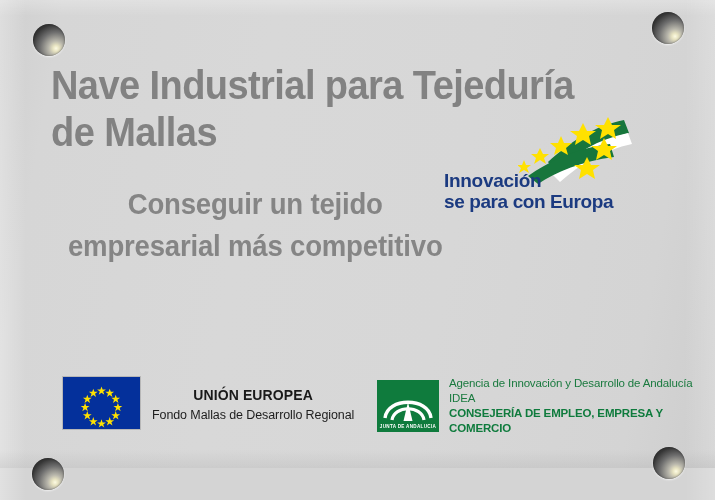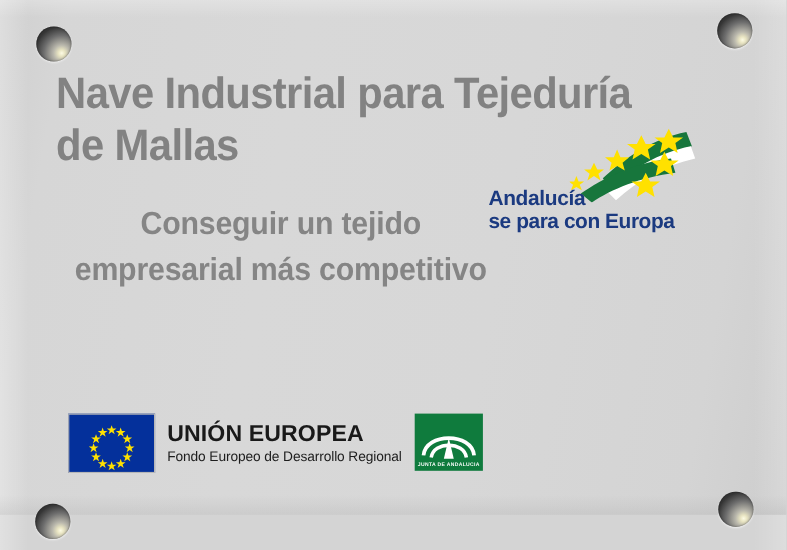--- a/index.html
+++ b/index.html
@@ -160,26 +160,27 @@
     height: 52px;
     background: #04309b;
     border: 1px solid #b7b7b7;
     position: relative;
     flex: none;
   }
   #eu-text {
     margin-left: 11px;
   }
   #eu-title {
-    font-size: 21px;
+    font-size: 14px;
     font-weight: bold;
     color: #191919;
     letter-spacing: 0.1px;
     line-height: 24px;
     font-family: "Liberation Sans", sans-serif;
+    text-align: center;
   }
   #eu-subtitle {
     font-size: 12.5px;
     color: #1d1d1d;
     line-height: 16px;
     letter-spacing: -0.1px;
     font-family: "Liberation Sans", sans-serif;
   }
 
   #junta-logo {
@@ -267,21 +268,21 @@
           <polygon points="22,36 25,42 31,42 26,46 28,52 22,48 16,52 18,46 13,42 19,42"></polygon>
           <polygon points="43,24 46,31 54,31 48,36 50,43 43,39 36,43 38,36 32,31 40,31"></polygon>
           <polygon points="65,11 69,19 78,19 71,24 73,33 65,28 57,33 59,24 52,19 61,19"></polygon>
           <polygon points="90,5 94,13 103,13 96,18 98,27 90,22 82,27 84,18 77,13 86,13"></polygon>
           <polygon points="86,26 90,34 99,34 92,39 94,48 86,43 78,48 80,39 73,34 82,34"></polygon>
           <polygon points="69,45 73,53 82,53 75,58 77,67 69,62 61,67 63,58 56,53 65,53"></polygon>
         </g>
       </svg>
     </div>
     <div id="andalucia-text">
-      <div id="andalucia-line1">Andalucía</div>
+      <div id="andalucia-line1">Innovación</div>
       <div id="andalucia-line2">se para con Europa</div>
     </div>
   </div>
 
   <div id="eu-logo">
     <div id="eu-flag">
       <svg width="77" height="52" viewBox="0 0 77 52" xmlns="http://www.w3.org/2000/svg">
         <g fill="#ffe100">
           <polygon points="38.5,9.5 39.6,12.6 42.9,12.6 40.2,14.6 41.3,17.8 38.5,15.8 35.7,17.8 36.8,14.6 34.1,12.6 37.4,12.6"></polygon>
           <polygon points="46.7,11.7 47.8,14.8 51.1,14.8 48.4,16.8 49.5,20.0 46.7,18.0 43.9,20.0 45.0,16.8 42.3,14.8 45.6,14.8"></polygon>
@@ -293,32 +294,36 @@
           <polygon points="30.3,40.1 31.4,43.2 34.7,43.2 32.0,45.2 33.1,48.4 30.3,46.4 27.5,48.4 28.6,45.2 25.9,43.2 29.2,43.2"></polygon>
           <polygon points="24.3,34.1 25.4,37.2 28.7,37.2 26.0,39.2 27.1,42.4 24.3,40.4 21.5,42.4 22.6,39.2 19.9,37.2 23.2,37.2"></polygon>
           <polygon points="22.1,25.9 23.2,29.0 26.5,29.0 23.8,31.0 24.9,34.2 22.1,32.2 19.3,34.2 20.4,31.0 17.7,29.0 21.0,29.0"></polygon>
           <polygon points="24.3,17.7 25.4,20.8 28.7,20.8 26.0,22.8 27.1,26.0 24.3,24.0 21.5,26.0 22.6,22.8 19.9,20.8 23.2,20.8"></polygon>
           <polygon points="30.3,11.7 31.4,14.8 34.7,14.8 32.0,16.8 33.1,20.0 30.3,18.0 27.5,20.0 28.6,16.8 25.9,14.8 29.2,14.8"></polygon>
         </g>
       </svg>
     </div>
     <div id="eu-text">
       <div id="eu-title">UNIÓN EUROPEA</div>
-      <div id="eu-subtitle">Fondo Europeo de Desarrollo Regional</div>
+      <div id="eu-subtitle">Fondo Mallas de Desarrollo Regional</div>
     </div>
   </div>
 
   <div id="junta-logo">
     <div id="junta-emblem">
       <svg width="62" height="52" viewBox="0 0 62 52" xmlns="http://www.w3.org/2000/svg">
         <g fill="none" stroke="#ffffff" stroke-width="3.4">
           <path d="M8 38 C 10 17, 52 17, 54 38"></path>
         </g>
         <g fill="none" stroke="#ffffff" stroke-width="3.2">
           <path d="M15 40 C 17 25, 45 25, 47 40"></path>
         </g>
         <polygon points="31,22 35.5,41 26.5,41" fill="#ffffff"></polygon>
       </svg>
       <div id="junta-emblem-label">JUNTA DE ANDALUCIA</div>
     </div>
+    <div id="junta-text">
+      <div id="junta-line1">Agencia de Innovación y Desarrollo de Andalucía IDEA</div>
+      <div id="junta-line2">CONSEJERÍA DE EMPLEO, EMPRESA Y COMERCIO</div>
+    </div>
   </div>
 
 </div>
 
 </body></html>

